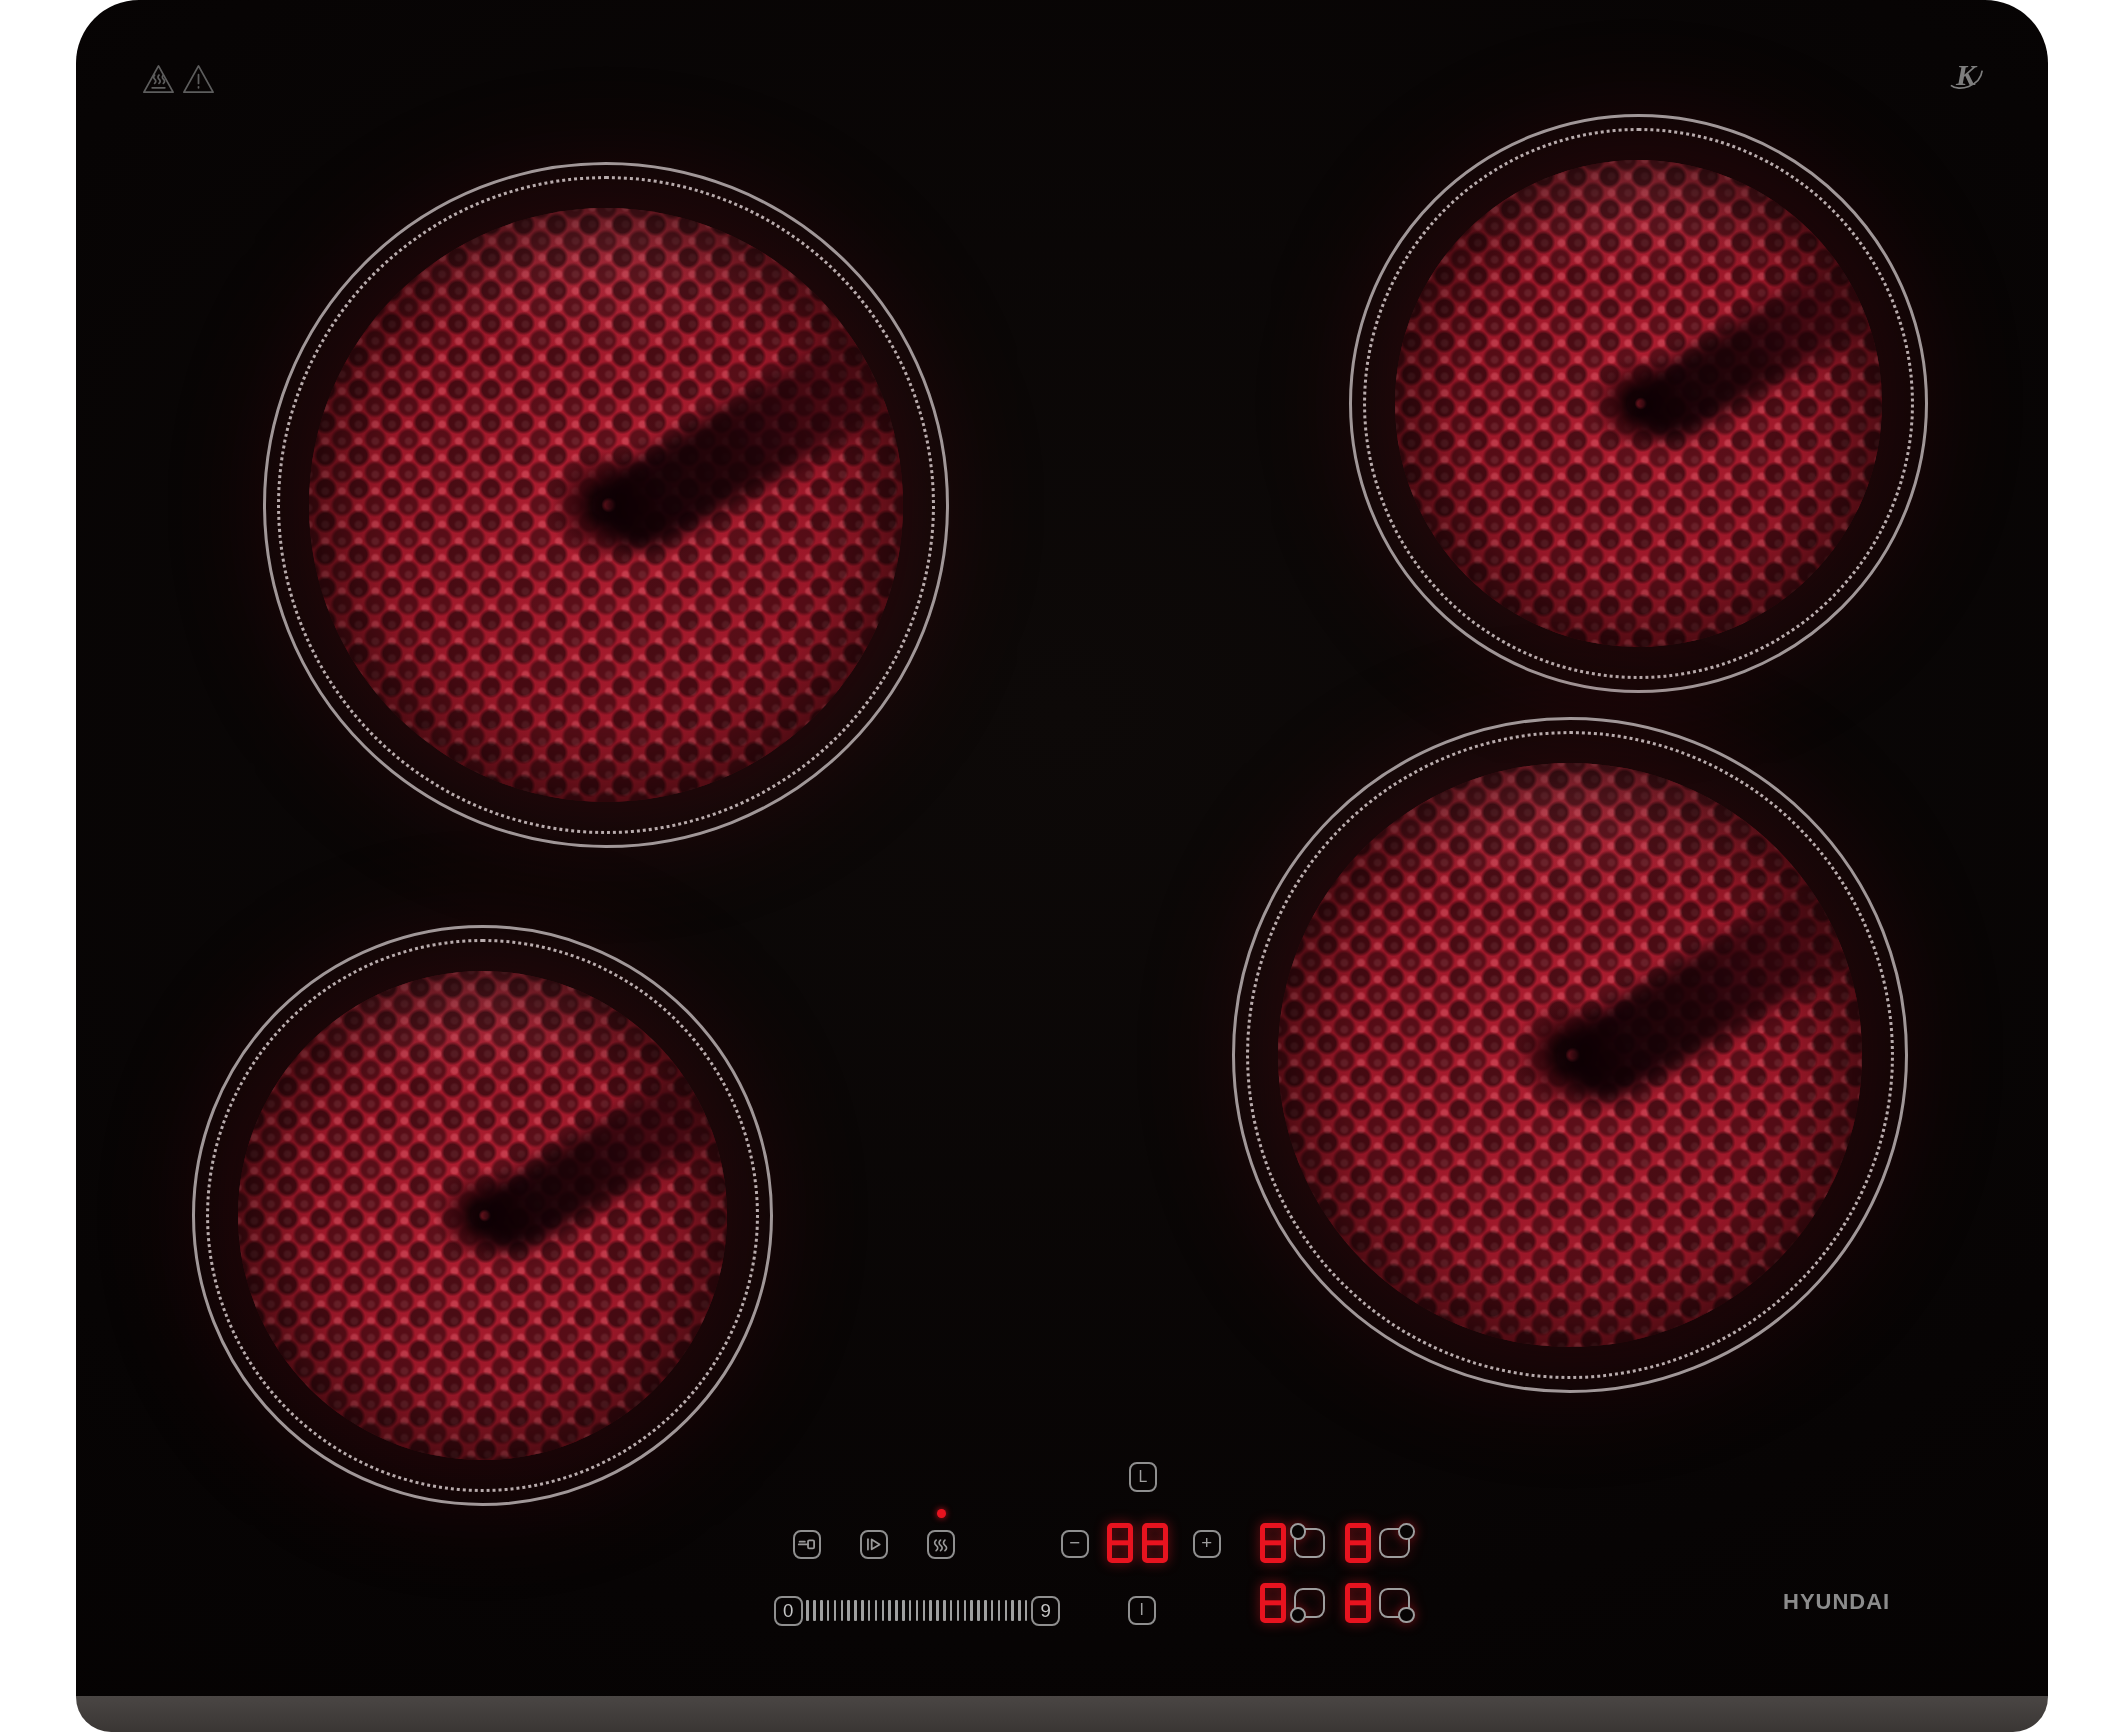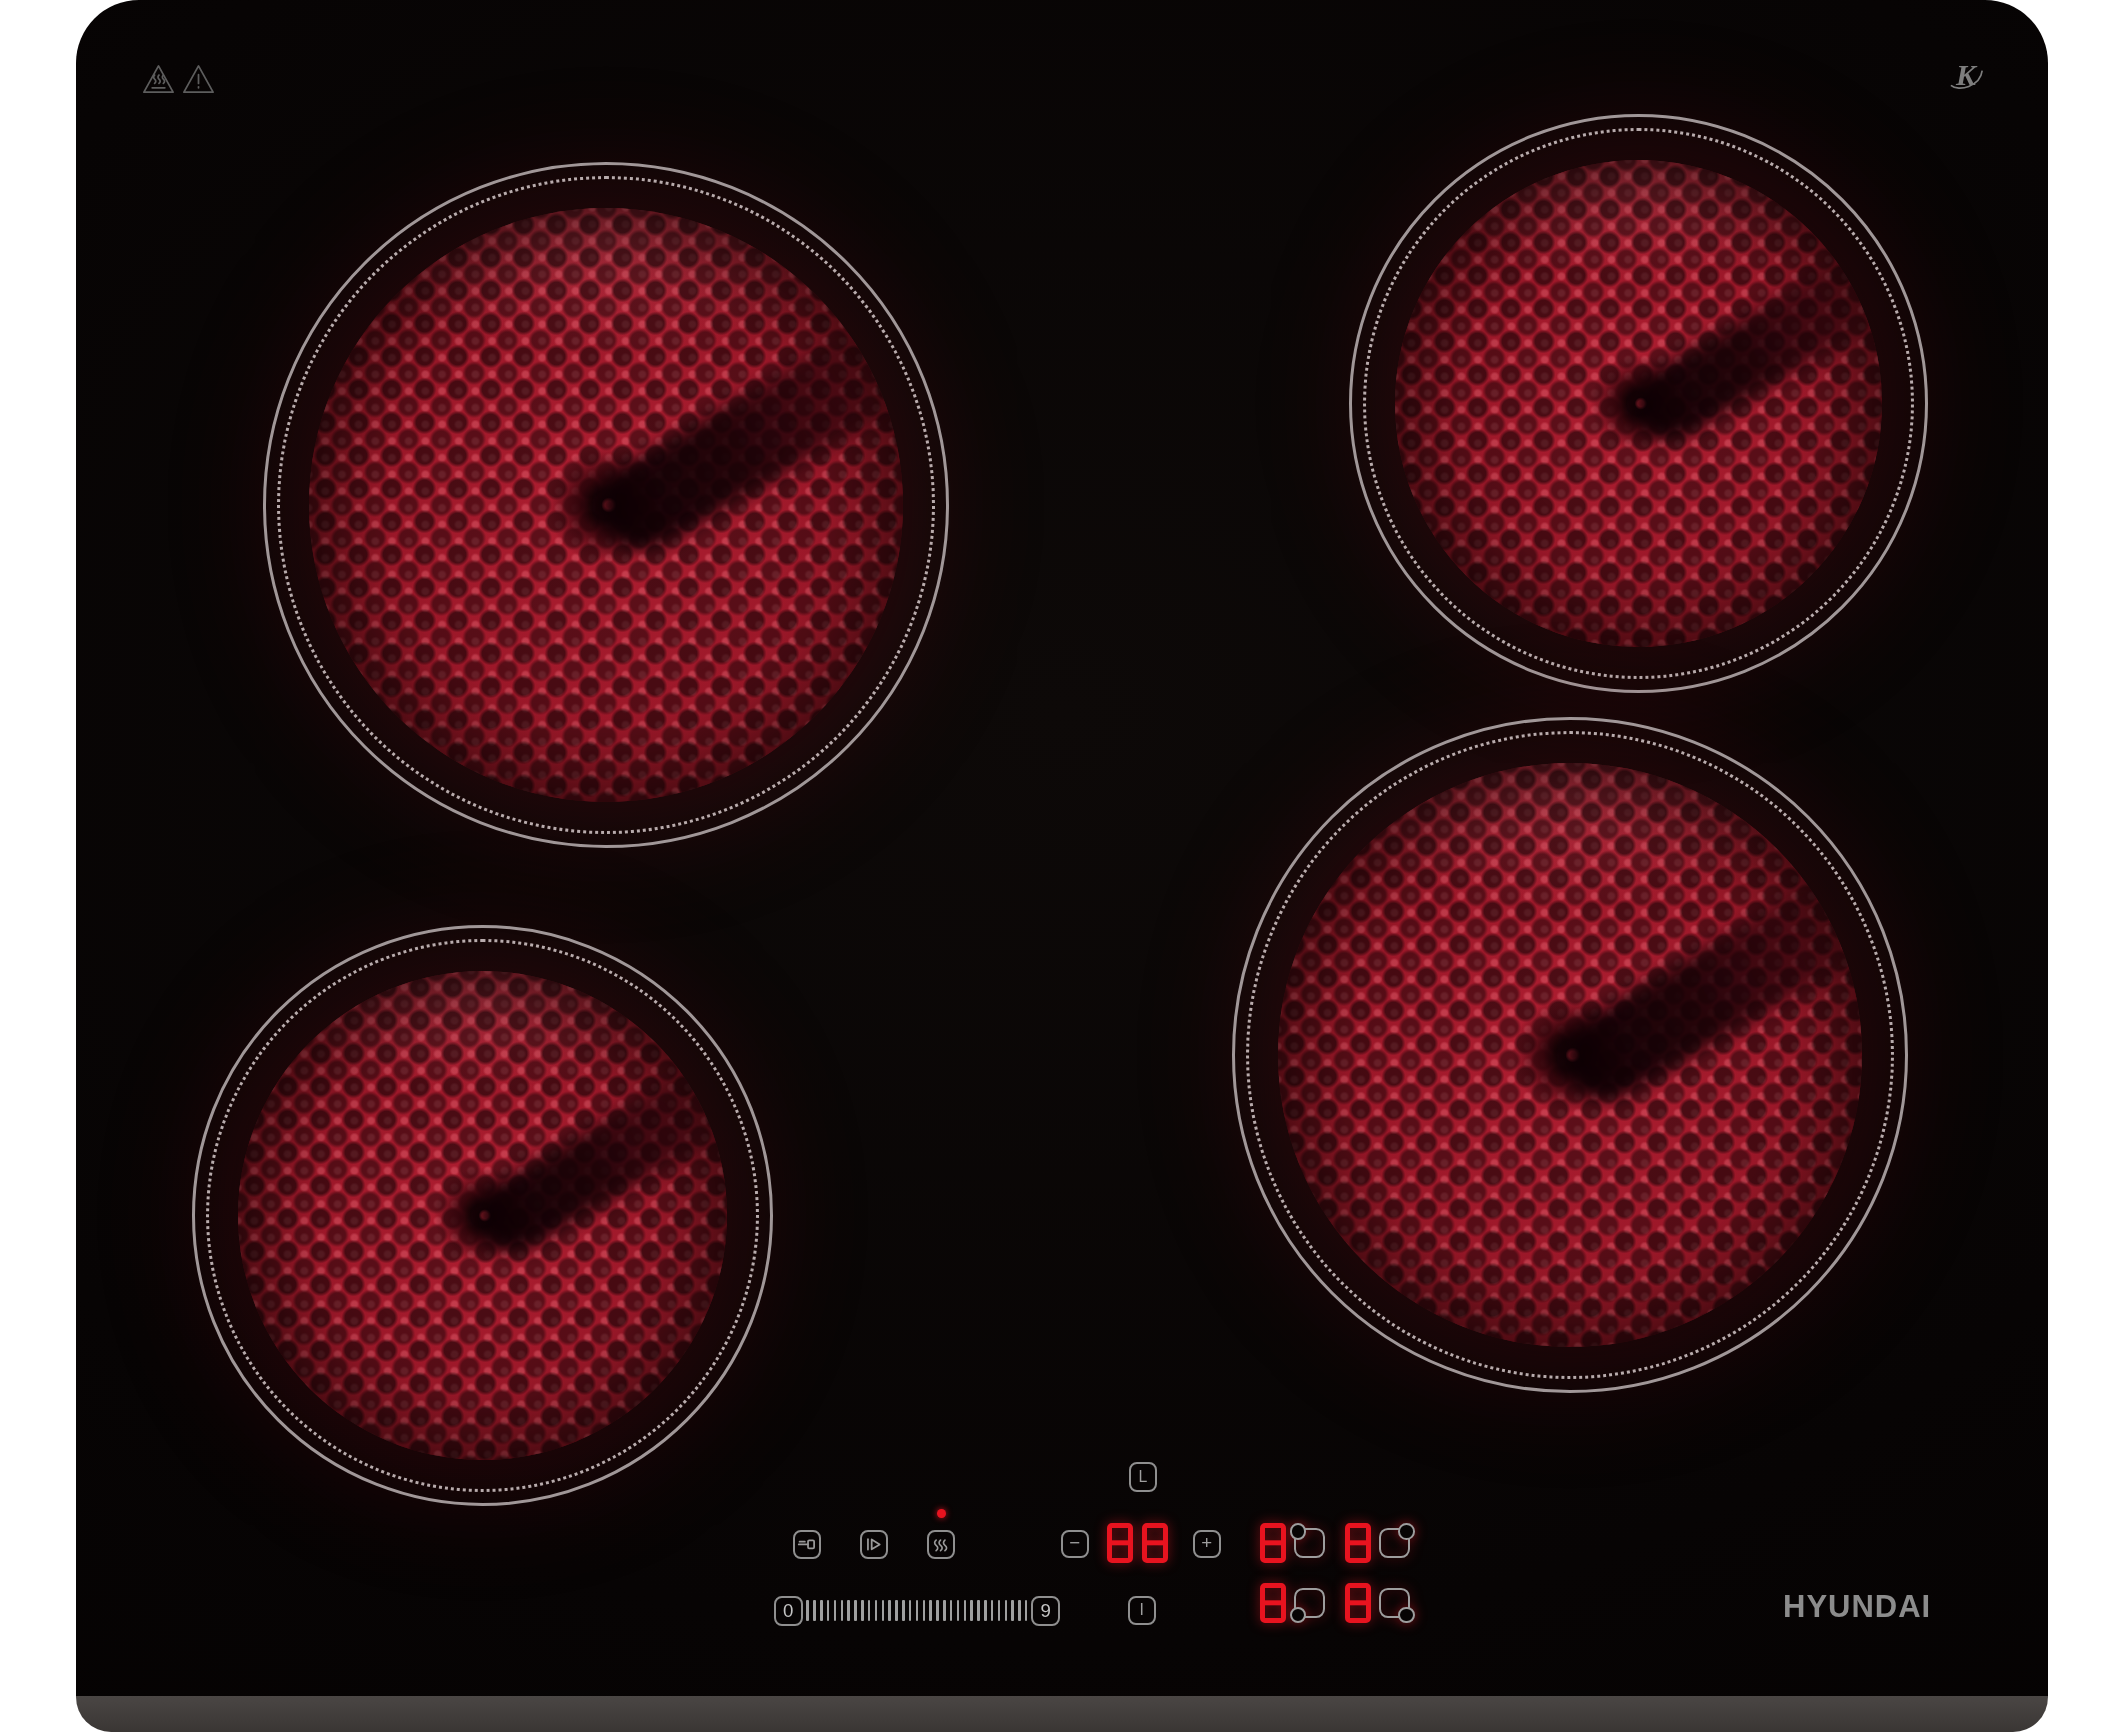--- a/index.html
+++ b/index.html
@@ -76,21 +76,21 @@
   .zone-icon.bl .zdot{bottom:-6.9px;left:-6.9px}
   .zone-icon.br .zdot{bottom:-6.9px;right:-6.9px}
 
   
   .warnicon{position:absolute;}
   .kmark{position:absolute;left:1947px;top:55px;width:43px;height:45px;color:#7d7d7d;}
   .kmark .kletter{position:absolute;left:8.9px;top:3.9px;font-family:"Liberation Serif","DejaVu Serif",serif;
     font-style:italic;font-weight:bold;font-size:29.6px;color:#7d7d7d;}
   .kmark svg{position:absolute;left:0;top:0}
   .brand{position:absolute;left:1783px;top:1589px;color:var(--logo-gray);
-    font-size:31px;font-weight:bold;letter-spacing:1px;}
+    font-size:22px;font-weight:bold;letter-spacing:1px;}
 </style>
 </head>
 <body>
 
 <div class="stage">
 
   <div class="glass"></div>
 
   <svg class="warnicon" style="left:141px;top:62px" width="35" height="36" viewBox="0 0 36 37" fill="none" stroke="#5d5d5d" stroke-width="1.8" stroke-linejoin="round" stroke-linecap="round">
     <path d="M18 4 L33 31 H3 Z"></path>

